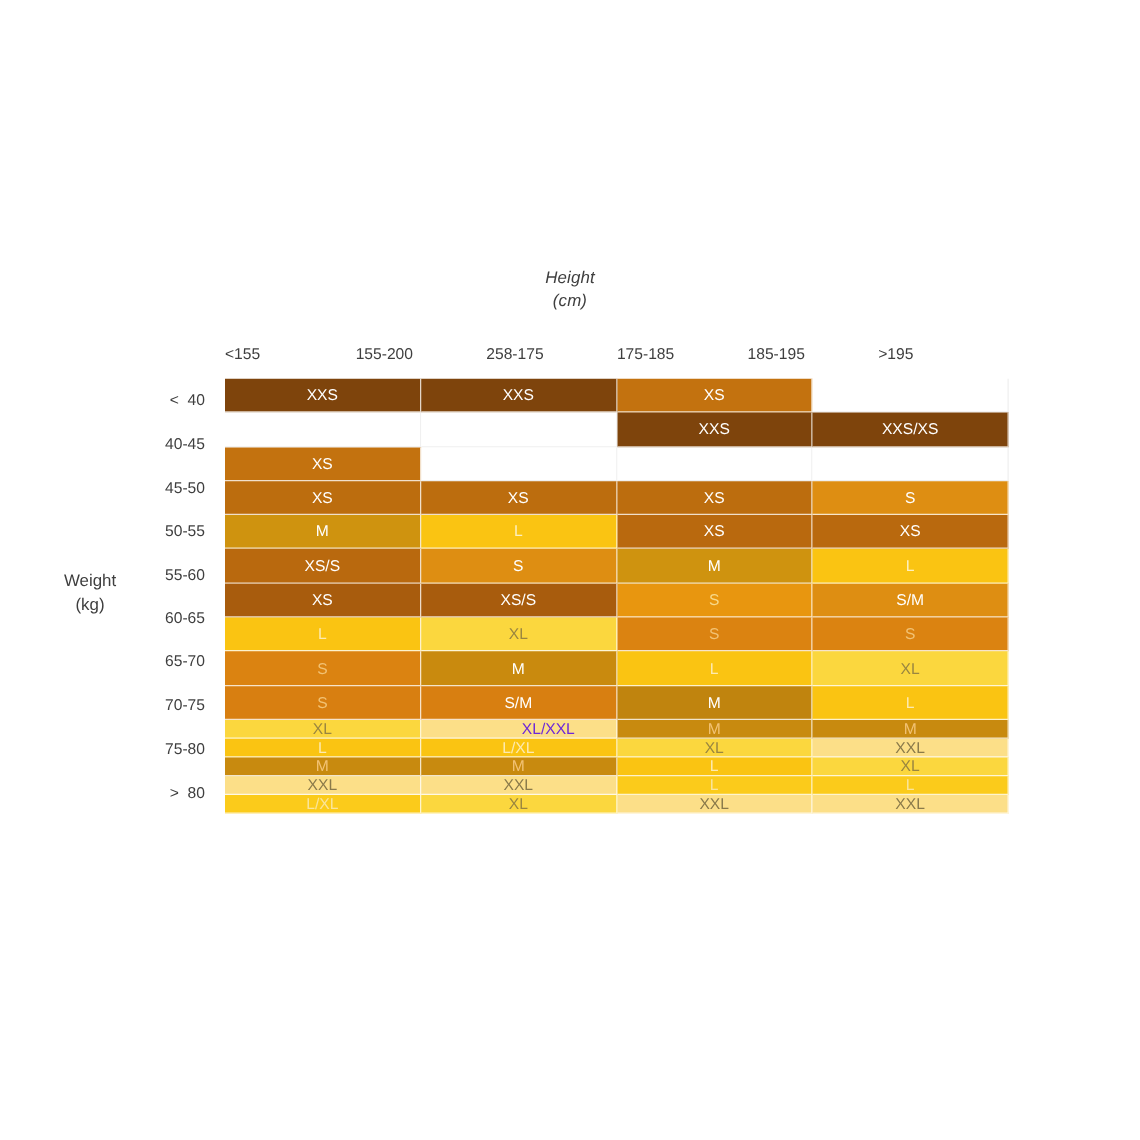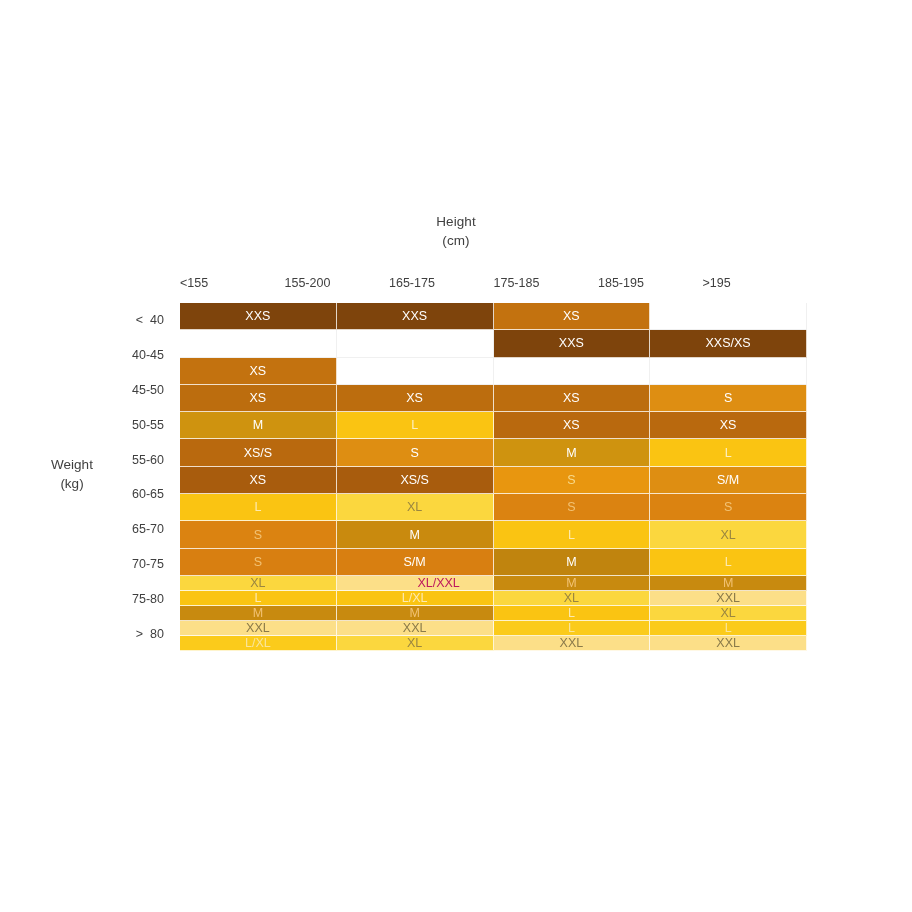--- a/index.html
+++ b/index.html
@@ -25,20 +25,21 @@
   #height-axis-title {
     position: absolute;
     left: 0;
     top: 212px;
     width: 912px;
     text-align: center;
     font-size: 13.5px;
     line-height: 19px;
     color: #3f3f3f;
     letter-spacing: 0.1px;
+    font-style: italic;
   }
   #height-axis-title .line2 { display: block; }
 
   
   #weight-axis-title {
     position: absolute;
     left: 18px;
     top: 455px;
     width: 108px;
     text-align: center;
@@ -128,21 +129,21 @@
   </div>
 
   <div id="weight-axis-title">
     <span>Weight</span>
     <span class="line2">(kg)</span>
   </div>
 
   <div id="column-headers">
       <div class="col-header">&lt;155</div>
       <div class="col-header">155-200</div>
-      <div class="col-header">165-175</div>
+      <div class="col-header">258-175</div>
       <div class="col-header">175-185</div>
       <div class="col-header">185-195</div>
       <div class="col-header">&gt;195</div>
     </div>
 
   <div id="row-labels">
       <div class="row-label">&lt;  40</div>
       <div class="row-label">40-45</div>
       <div class="row-label">45-50</div>
       <div class="row-label">50-55</div>
@@ -189,21 +190,21 @@
       <div class="cell" style="background: rgb(219, 131, 17); color: rgb(242, 194, 116);">S</div>
       <div class="cell" style="background: rgb(219, 131, 17); color: rgb(242, 194, 116);">S</div>
       <div class="cell" style="background: rgb(201, 138, 14); color: rgb(255, 255, 255);">M</div>
       <div class="cell" style="background: rgb(250, 196, 18); color: rgb(253, 234, 176);">L</div>
       <div class="cell" style="background: rgb(251, 215, 62); color: rgb(154, 134, 64);">XL</div>
       <div class="cell" style="background: rgb(216, 127, 17); color: rgb(242, 194, 116);">S</div>
       <div class="cell" style="background: rgb(216, 127, 17); color: rgb(255, 255, 255);">S/M</div>
       <div class="cell" style="background: rgb(192, 132, 14); color: rgb(255, 255, 255);">M</div>
       <div class="cell" style="background: rgb(250, 196, 18); color: rgb(253, 234, 176);">L</div>
       <div class="cell" style="background: rgb(251, 215, 62); color: rgb(154, 134, 64);">XL</div>
-      <div class="cell" style="background: rgb(252, 223, 136); color: #be185d; padding-left: 48px;">XL/XXL</div>
+      <div class="cell" style="background: rgb(252, 223, 136); color: #6d28d9; padding-left: 48px;">XL/XXL</div>
       <div class="cell" style="background: rgb(200, 138, 15); color: rgb(242, 194, 116);">M</div>
       <div class="cell" style="background: rgb(200, 138, 15); color: rgb(242, 194, 116);">M</div>
       <div class="cell" style="background: rgb(250, 196, 18); color: rgb(253, 234, 176);">L</div>
       <div class="cell" style="background: rgb(250, 196, 18); color: rgb(253, 234, 176);">L/XL</div>
       <div class="cell" style="background: rgb(251, 215, 62); color: rgb(154, 134, 64);">XL</div>
       <div class="cell" style="background: rgb(252, 223, 136); color: rgb(138, 122, 74);">XXL</div>
       <div class="cell" style="background: rgb(200, 138, 15); color: rgb(242, 194, 116);">M</div>
       <div class="cell" style="background: rgb(200, 138, 15); color: rgb(242, 194, 116);">M</div>
       <div class="cell" style="background: rgb(250, 196, 18); color: rgb(253, 234, 176);">L</div>
       <div class="cell" style="background: rgb(251, 215, 62); color: rgb(154, 134, 64);">XL</div>

